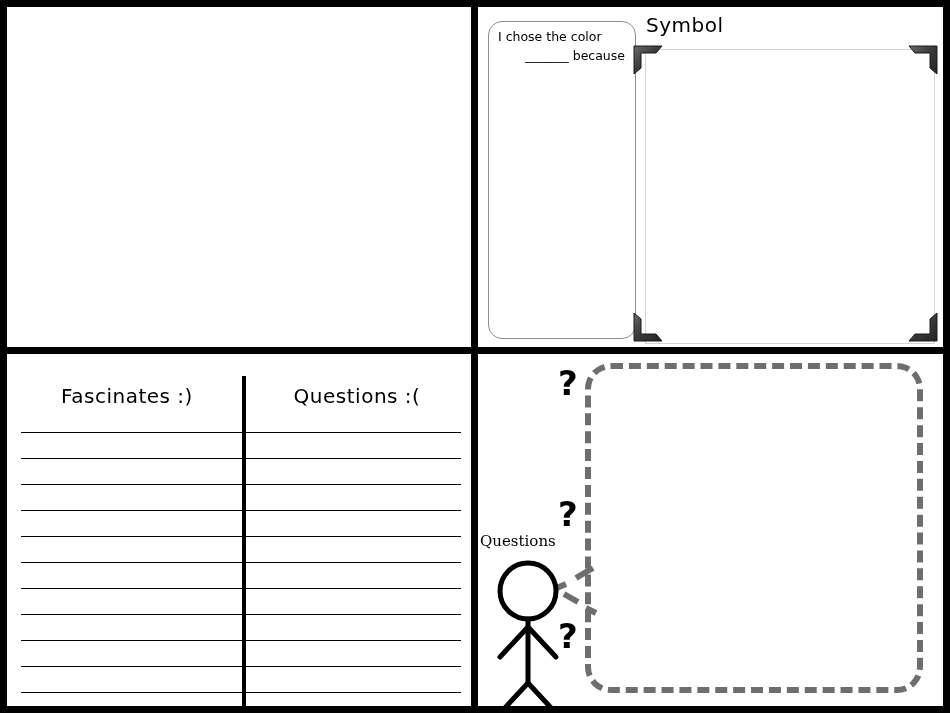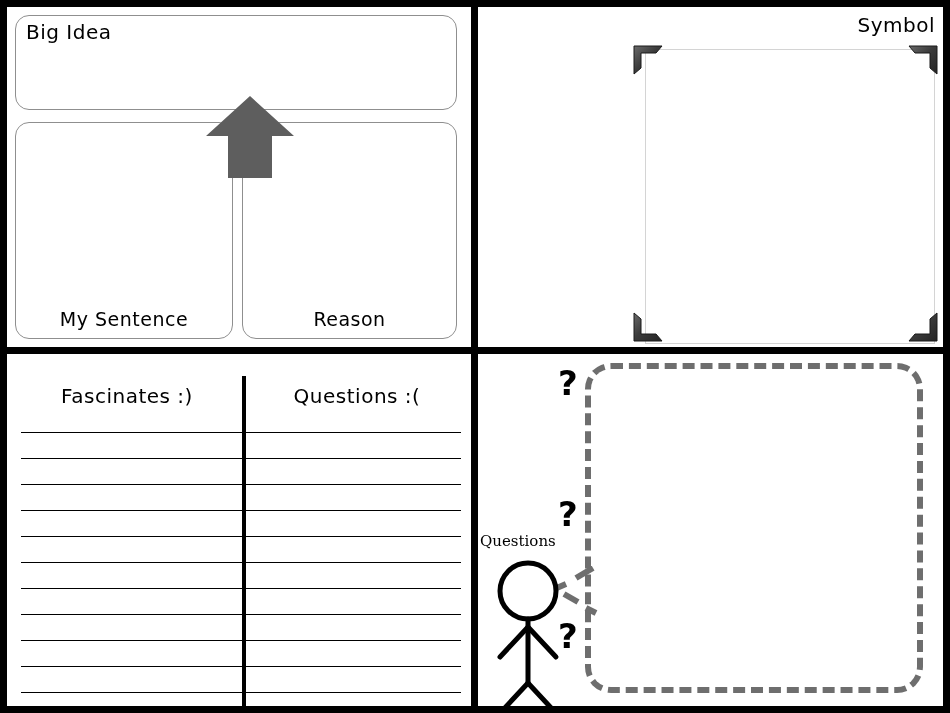--- a/index.html
+++ b/index.html
@@ -119,21 +119,21 @@
   }
   #color-prompt .line2 {
     display: block;
     text-align: right;
     padding-right: 4px;
   }
   #symbol-title {
     position: absolute;
     left: 168px; right: 8px;
     top: 6px;
-    text-align: right;
+    text-align: left;
     font-family: "DejaVu Sans", sans-serif;
     font-size: 20px;
     color: #000000;
     letter-spacing: 0.5px;
   }
   #symbol-frame {
     position: absolute;
     left: 167px; top: 42px;
     width: 290px; height: 295px;
     background: #ffffff;
@@ -212,44 +212,29 @@
     position: absolute;
     left: 60px; top: 212px;
     width: 60px; height: 50px;
   }
 </style>
 </head>
 <body>
 
 <div id="sheet">
 
-  <div class="quadrant" id="q-top-left">
-
-    <div class="rbox" id="big-idea-box">
-      <div id="big-idea-label">Big Idea</div>
-    </div>
-
-    <div class="rbox" id="my-sentence-box">
-      <div class="box-caption">My Sentence</div>
-    </div>
-
-    <div class="rbox" id="reason-box">
-      <div class="box-caption">Reason</div>
-    </div>
-
-    <div id="up-arrow">
-      <svg viewBox="0 0 92 82" width="92" height="82" xmlns="http://www.w3.org/2000/svg">
-        <polygon points="46,0 90,40 68,40 68,82 24,82 24,40 2,40" fill="#5e5e5e"></polygon>
-      </svg>
-    </div>
-
-  </div>
 
   <div class="quadrant" id="q-top-right">
 
+    <div class="rbox" id="color-box">
+      <div id="color-prompt">
+        <span>I chose the color</span>
+        <span class="line2">_______ because</span>
+      </div>
+    </div>
 
     <div id="symbol-title">Symbol</div>
 
     <div id="symbol-frame"></div>
 
     <div class="photo-corner" id="pc-tl">
       <svg viewBox="0 0 30 30" width="30" height="30" xmlns="http://www.w3.org/2000/svg">
         <defs>
           <linearGradient id="pcg" x1="0" y1="0" x2="1" y2="1">
             <stop offset="0%" stop-color="#6a6a6a"></stop>

